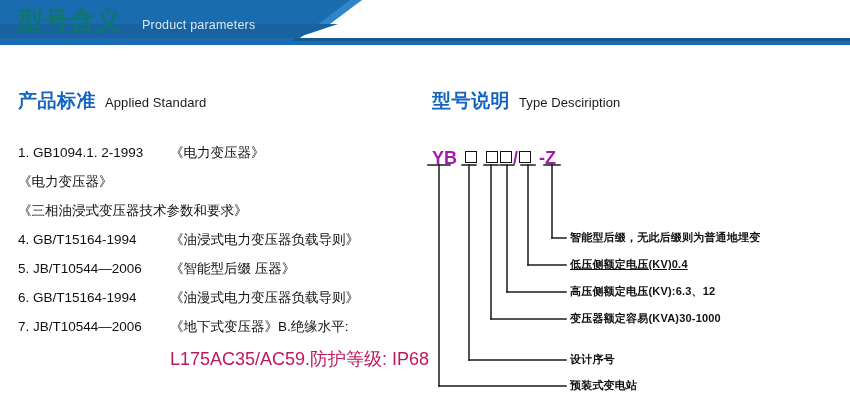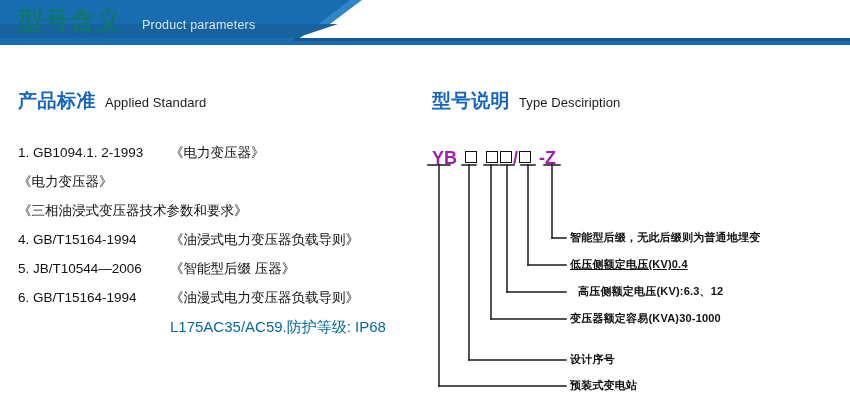--- a/index.html
+++ b/index.html
@@ -100,22 +100,22 @@
     width: 152px;
     flex: 0 0 152px;
   }
   .std-name {
     display: inline-block;
     text-align: center;
   }
   .std-cont {
     display: flex;
     height: 29px;
-    font-size: 15px;
-    color: #0369a1;
+    font-size: 18px;
+    color: #be185d;
     white-space: nowrap;
     padding-left: 152px;
     box-sizing: border-box;
   }
 
   
   .diagram {
     position: absolute;
     left: 420px;
     top: 90px;
@@ -203,20 +203,24 @@
       <span class="std-name">《油浸式电力变压器负载导则》</span>
     </div>
     <div class="std-row">
       <span class="std-code">5. JB/T10544—2006</span>
       <span class="std-name">《智能型后缀 压器》</span>
     </div>
     <div class="std-row">
       <span class="std-code">6. GB/T15164-1994</span>
       <span class="std-name">《油漫式电力变压器负载导则》</span>
     </div>
+    <div class="std-row">
+      <span class="std-code">7. JB/T10544—2006</span>
+      <span class="std-name">《地下式变压器》B.绝缘水平:</span>
+    </div>
     <div class="std-cont">L175AC35/AC59.防护等级: IP68</div>
   </div>
 
   <div class="diagram">
 
     <div class="code-line">
       <span>YB</span><span class="gap"></span><span class="bx"></span><span class="gap"></span><span class="bx"></span><span class="bx"></span><span>/</span><span class="bx"></span><span class="gap"></span><span>-</span><span>Z</span>
     </div>
 
     <svg class="diagram-svg" width="430" height="260" viewBox="0 0 430 260">
@@ -244,19 +248,19 @@
         <line x1="49" y1="27" x2="49" y2="222"></line>
         <line x1="49" y1="222" x2="146" y2="222"></line>
 
         <line x1="19" y1="27" x2="19" y2="248"></line>
         <line x1="19" y1="248" x2="146" y2="248"></line>
       </g>
     </svg>
 
     <div class="anno" style="left:150px; top:92px;">智能型后缀，无此后缀则为普通地埋变</div>
     <div class="anno" style="left:150px; top:119px;text-decoration:underline;">低压侧额定电压(KV)0.4</div>
-    <div class="anno" style="left:150px; top:146px;margin-left:8px;">高压侧额定电压(KV):6.3、12</div>
+    <div class="anno" style="left:150px; top:146px;">高压侧额定电压(KV):6.3、12</div>
     <div class="anno" style="left:150px; top:173px;">变压器额定容易(KVA)30-1000</div>
     <div class="anno" style="left:150px; top:214px;">设计序号</div>
     <div class="anno" style="left:150px; top:240px;text-align:center;">预装式变电站</div>
 
   </div>
 </div>
 
 </body></html>

